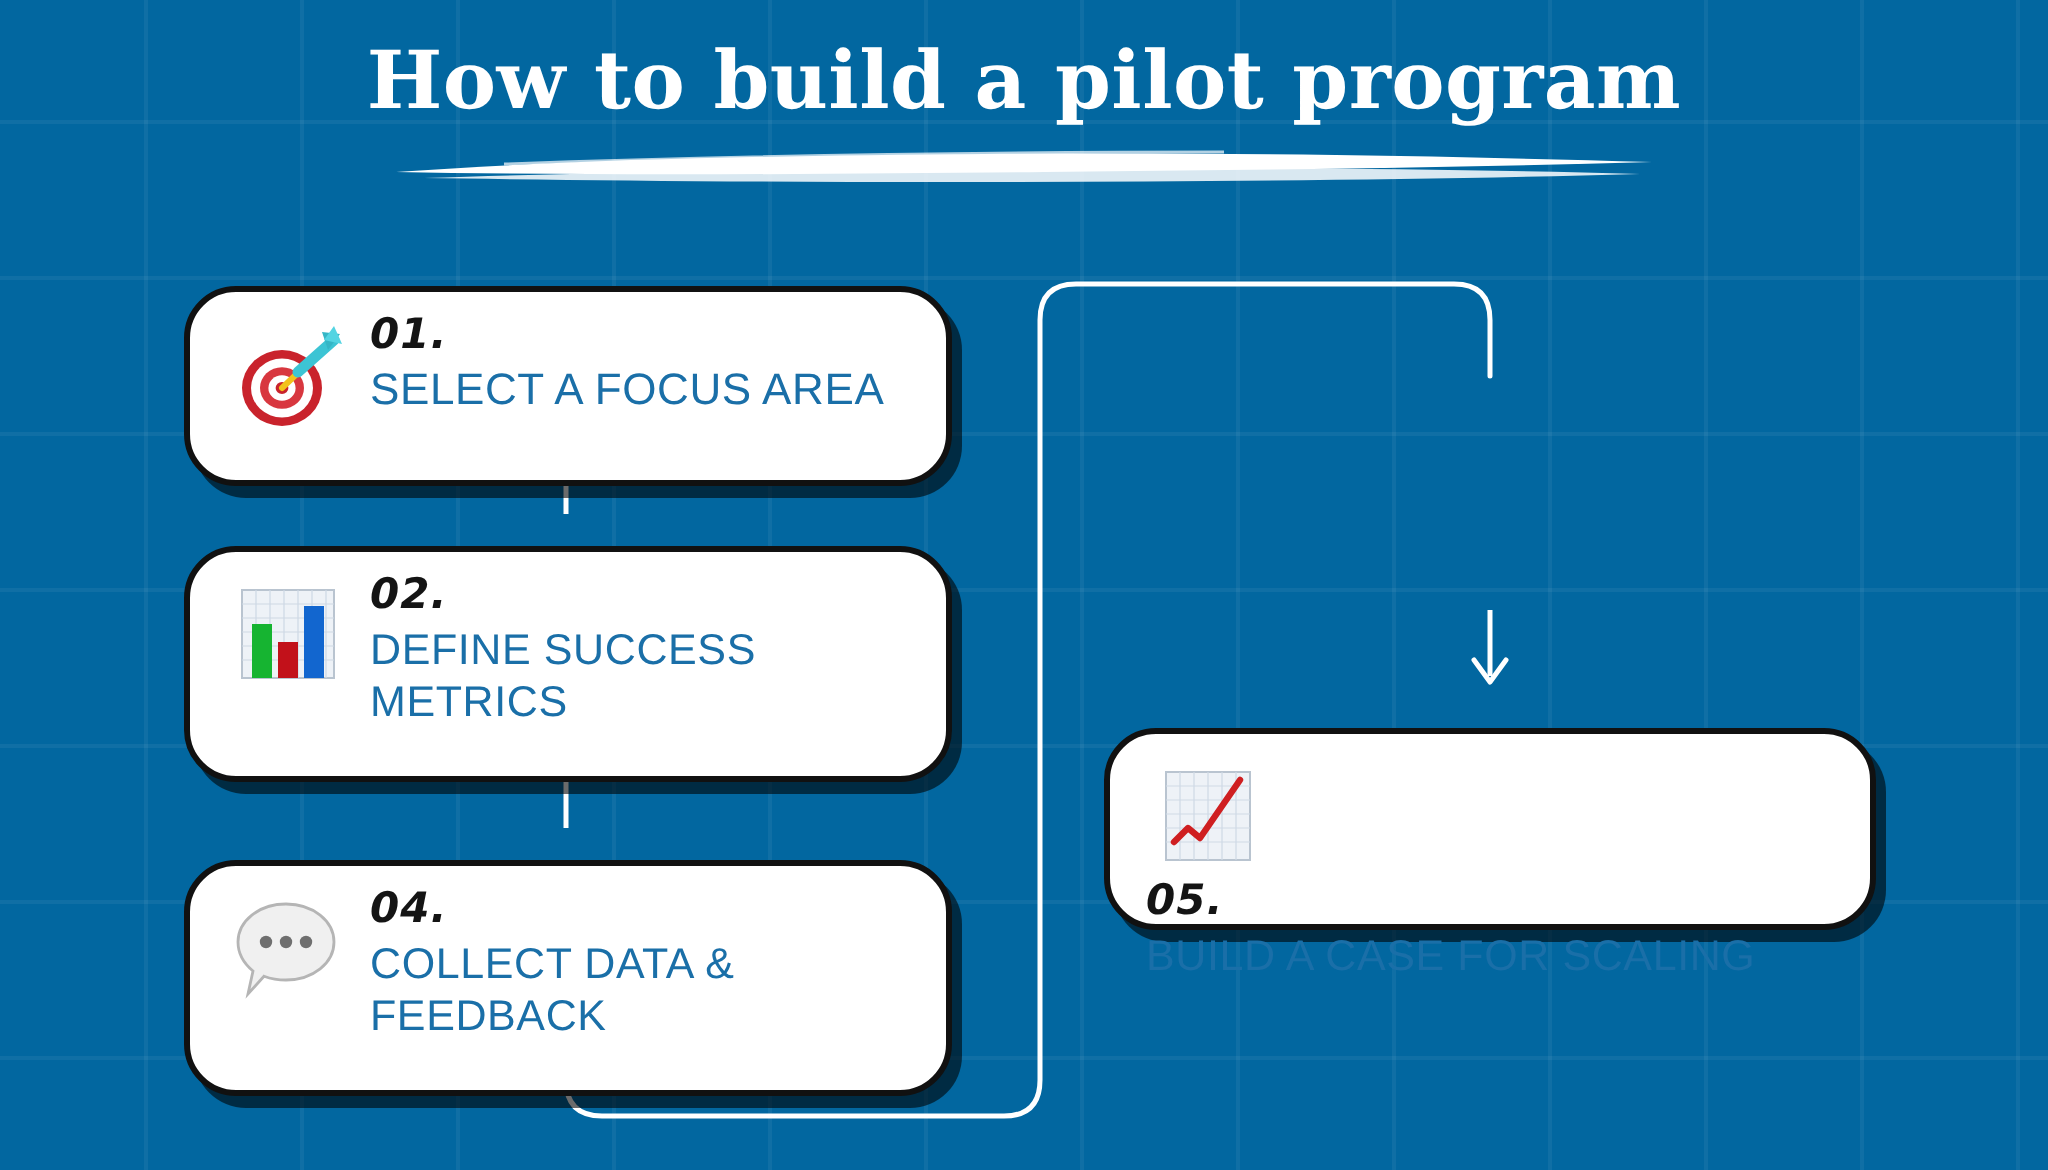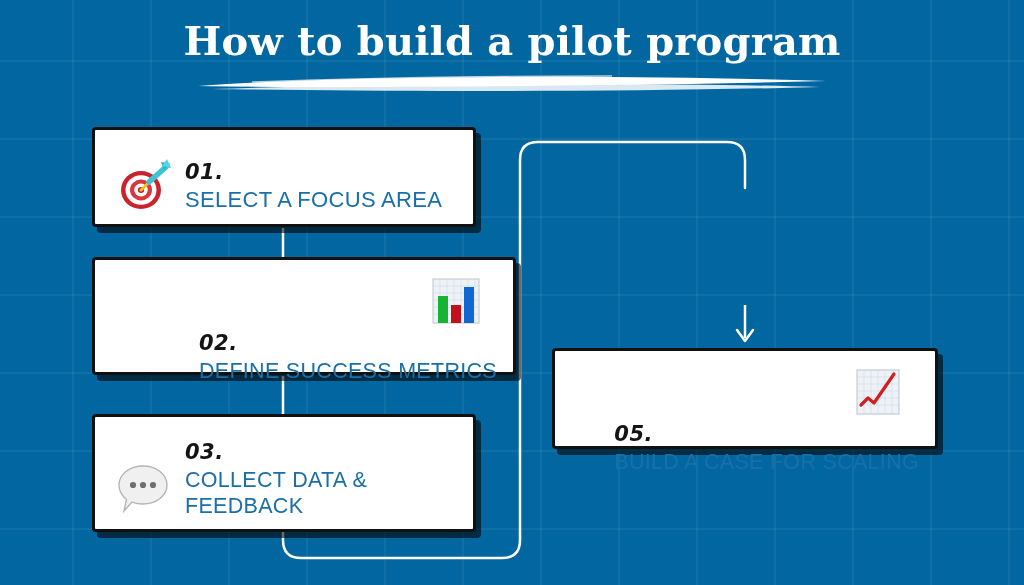--- a/index.html
+++ b/index.html
@@ -52,25 +52,26 @@
     width: 1024px; height: 585px;
     pointer-events: none;
   }
 
   
   .card {
     position: absolute;
     box-sizing: border-box;
     background: #ffffff;
     border: 3px solid #111111;
-    border-radius: 4px;
+    border-radius: 26px;
     box-shadow: 5px 6px 0 rgba(0,0,0,0.58);
     display: flex;
-    align-items: flex-end;
+    align-items: flex-start;
     padding: 10px 16px 10px 18px;
+    margin-top: 16px;
   }
   .card-icon {
     flex: 0 0 auto;
     width: 62px;
     height: 62px;
     margin-right: 10px;
     display: flex;
     align-items: center;
     justify-content: center;
   }
@@ -97,21 +98,21 @@
     font-weight: 400;
     font-size: 21.5px;
     line-height: 1.22;
     letter-spacing: 0.3px;
     color: #1a6fa8;
     text-transform: uppercase;
   }
 
   
   #card-01 { left: 92px;  top: 127px; width: 384px; height: 100px; }
-  #card-02 { left: 92px;  top: 257px; width: 424px; height: 118px; flex-direction: column; }
+  #card-02 { left: 92px;  top: 257px; width: 384px; height: 118px; }
   #card-03 { left: 92px;  top: 414px; width: 384px; height: 118px; }
   
   #card-04 { left: 552px; top: 188px; width: 386px; height: 114px; }
   #card-05 { left: 552px; top: 348px; width: 386px; height: 101px; flex-direction: column; }
 
   #card-01 .card-label { font-size: 22px; }
 </style>
 </head>
 <body>
 
@@ -191,21 +192,21 @@
   <div class="card" id="card-03">
     <div class="card-icon">
       <svg width="58" height="56" viewBox="0 0 58 56">
         <path d="M28,6 C41.5,6 52,14.5 52,25 C52,35.5 41.5,44 28,44 C24,44 20.3,43.3 17,42.1 L9,51 L11.5,39.5 C7,35.8 4,30.8 4,25 C4,14.5 14.5,6 28,6 Z" fill="#f0f0f0" stroke="#b5b5b5" stroke-width="1.4"></path>
         <circle cx="18" cy="25" r="3.1" fill="#6f6f6f"></circle>
         <circle cx="28" cy="25" r="3.1" fill="#6f6f6f"></circle>
         <circle cx="38" cy="25" r="3.1" fill="#6f6f6f"></circle>
       </svg>
     </div>
     <div class="card-text">
-      <div class="card-num">03.</div>
+      <div class="card-num">04.</div>
       <div class="card-label">COLLECT DATA &amp; FEEDBACK</div>
     </div>
   </div>
 
 
   <div class="card" id="card-05">
     <div class="card-icon">
       <svg width="54" height="54" viewBox="0 0 54 54">
         <rect x="6" y="5" width="42" height="44" fill="#eef2f7" stroke="#b9c4d0" stroke-width="1"></rect>
         <g stroke="#cfd9e5" stroke-width="0.6">

